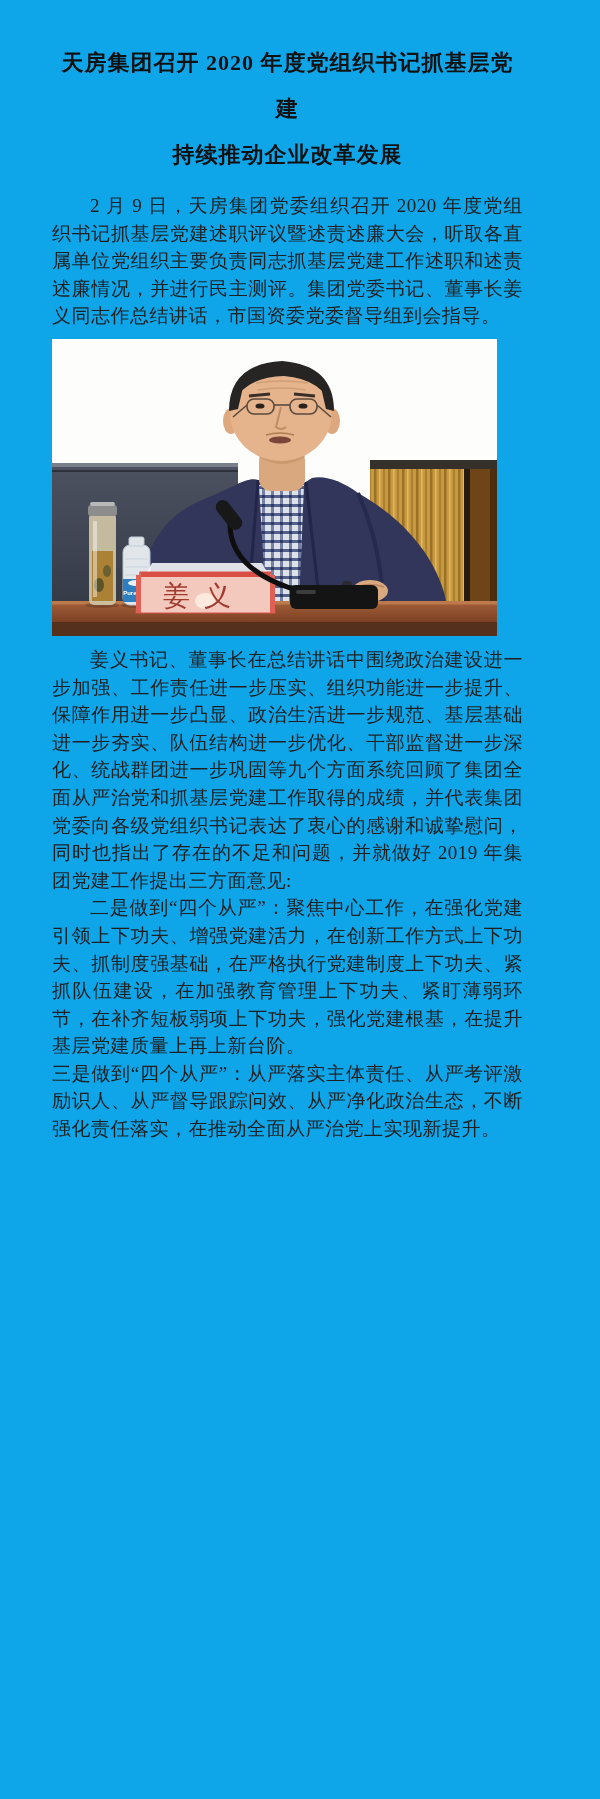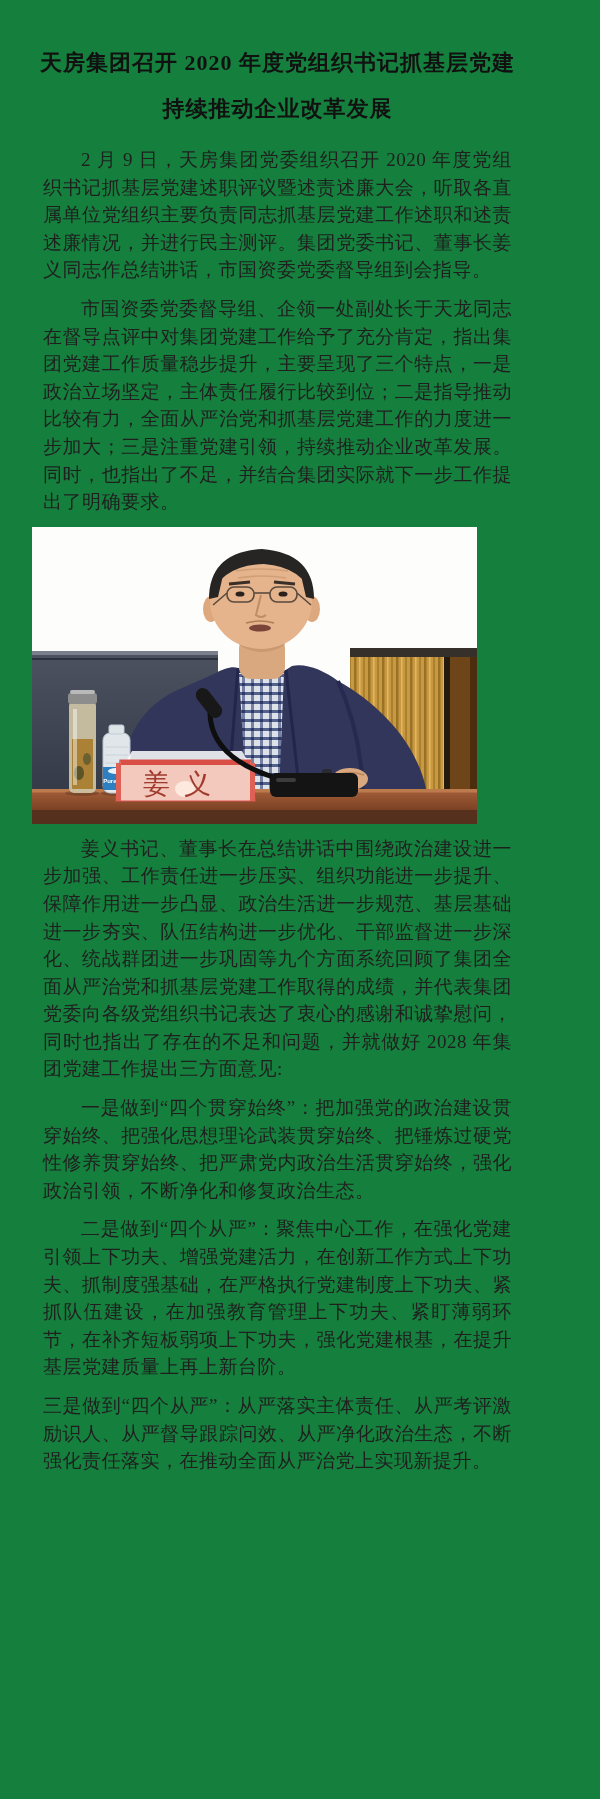--- a/index.html
+++ b/index.html
@@ -1,37 +1,37 @@
 <!DOCTYPE html>
 <html><head>
 <meta charset="utf-8">
 <style>
   html,body{margin:0;padding:0;background:#ffffff;}
   .page{
     position:relative;
     width:600px;height:1799px;
     box-sizing:border-box;
-    padding:40px 77px 0 32px;
-    background:#15803d;
+    padding:40px 77px 0 52px;
+    background:#0ea5e9;
     overflow:hidden;
     font-family:"Liberation Serif","DejaVu Serif",serif;
     color:#1f1f1f;
   }
   .title{
     margin:0 0 14px 0;
     font-size:22px;
     font-weight:bold;
     text-align:center;
     line-height:46px;
     letter-spacing:1px;
     color:#111;
   }
   .title span{display:block;}
   p.para{
-    margin:11px;
+    margin:0;
     font-size:19px;
     line-height:27.6px;
     text-align:justify;
     text-indent:2em;
     letter-spacing:0.5px;
   }
   p.para.no-indent{text-indent:0;}
   figure.photo{
     margin:9px 0 10px 0;
     width:445px;height:297px;
@@ -44,21 +44,20 @@
 <body>
 
 <div class="page">
 
   <h1 class="title">
     <span>天房集团召开 2020 年度党组织书记抓基层党建</span>
     <span>持续推动企业改革发展</span>
   </h1>
 
   <p class="para">2 月 9 日，天房集团党委组织召开 2020 年度党组织书记抓基层党建述职评议暨述责述廉大会，听取各直属单位党组织主要负责同志抓基层党建工作述职和述责述廉情况，并进行民主测评。集团党委书记、董事长姜义同志作总结讲话，市国资委党委督导组到会指导。</p>
-  <p class="para">市国资委党委督导组、企领一处副处长于天龙同志在督导点评中对集团党建工作给予了充分肯定，指出集团党建工作质量稳步提升，主要呈现了三个特点，一是政治立场坚定，主体责任履行比较到位；二是指导推动比较有力，全面从严治党和抓基层党建工作的力度进一步加大；三是注重党建引领，持续推动企业改革发展。同时，也指出了不足，并结合集团实际就下一步工作提出了明确要求。</p>
 
   <figure class="photo">
     <svg viewBox="0 0 445 297" xmlns="http://www.w3.org/2000/svg">
       <defs>
         <linearGradient id="deskGrad" x1="0" y1="0" x2="0" y2="1">
           <stop offset="0" stop-color="#a5603a"></stop>
           <stop offset="1" stop-color="#7c4124"></stop>
         </linearGradient>
         <linearGradient id="panelGrad" x1="0" y1="0" x2="0" y2="1">
           <stop offset="0" stop-color="#4c5260"></stop>
@@ -182,18 +181,17 @@
 
       <g>
         <path d="M178,185 C178,215 200,236 238,249 C258,256 276,259 292,260" stroke="#0e0e0e" stroke-width="5" fill="none"></path>
         <rect x="160" y="169" width="34" height="14" rx="7" fill="#181818" transform="rotate(52 177 176)"></rect>
         <rect x="238" y="246" width="88" height="24" rx="6" fill="#141414"></rect>
         <rect x="244" y="251" width="20" height="4" rx="2" fill="#3c3c3c"></rect>
       </g>
     </svg>
   </figure>
 
-  <p class="para">姜义书记、董事长在总结讲话中围绕政治建设进一步加强、工作责任进一步压实、组织功能进一步提升、保障作用进一步凸显、政治生活进一步规范、基层基础进一步夯实、队伍结构进一步优化、干部监督进一步深化、统战群团进一步巩固等九个方面系统回顾了集团全面从严治党和抓基层党建工作取得的成绩，并代表集团党委向各级党组织书记表达了衷心的感谢和诚挚慰问，同时也指出了存在的不足和问题，并就做好 2028 年集团党建工作提出三方面意见:</p>
-  <p class="para">一是做到“四个贯穿始终”：把加强党的政治建设贯穿始终、把强化思想理论武装贯穿始终、把锤炼过硬党性修养贯穿始终、把严肃党内政治生活贯穿始终，强化政治引领，不断净化和修复政治生态。</p>
+  <p class="para">姜义书记、董事长在总结讲话中围绕政治建设进一步加强、工作责任进一步压实、组织功能进一步提升、保障作用进一步凸显、政治生活进一步规范、基层基础进一步夯实、队伍结构进一步优化、干部监督进一步深化、统战群团进一步巩固等九个方面系统回顾了集团全面从严治党和抓基层党建工作取得的成绩，并代表集团党委向各级党组织书记表达了衷心的感谢和诚挚慰问，同时也指出了存在的不足和问题，并就做好 2019 年集团党建工作提出三方面意见:</p>
   <p class="para">二是做到“四个从严”：聚焦中心工作，在强化党建引领上下功夫、增强党建活力，在创新工作方式上下功夫、抓制度强基础，在严格执行党建制度上下功夫、紧抓队伍建设，在加强教育管理上下功夫、紧盯薄弱环节，在补齐短板弱项上下功夫，强化党建根基，在提升基层党建质量上再上新台阶。</p>
   <p class="para no-indent">三是做到“四个从严”：从严落实主体责任、从严考评激励识人、从严督导跟踪问效、从严净化政治生态，不断强化责任落实，在推动全面从严治党上实现新提升。</p>
 
 </div>
 
 </body></html>

